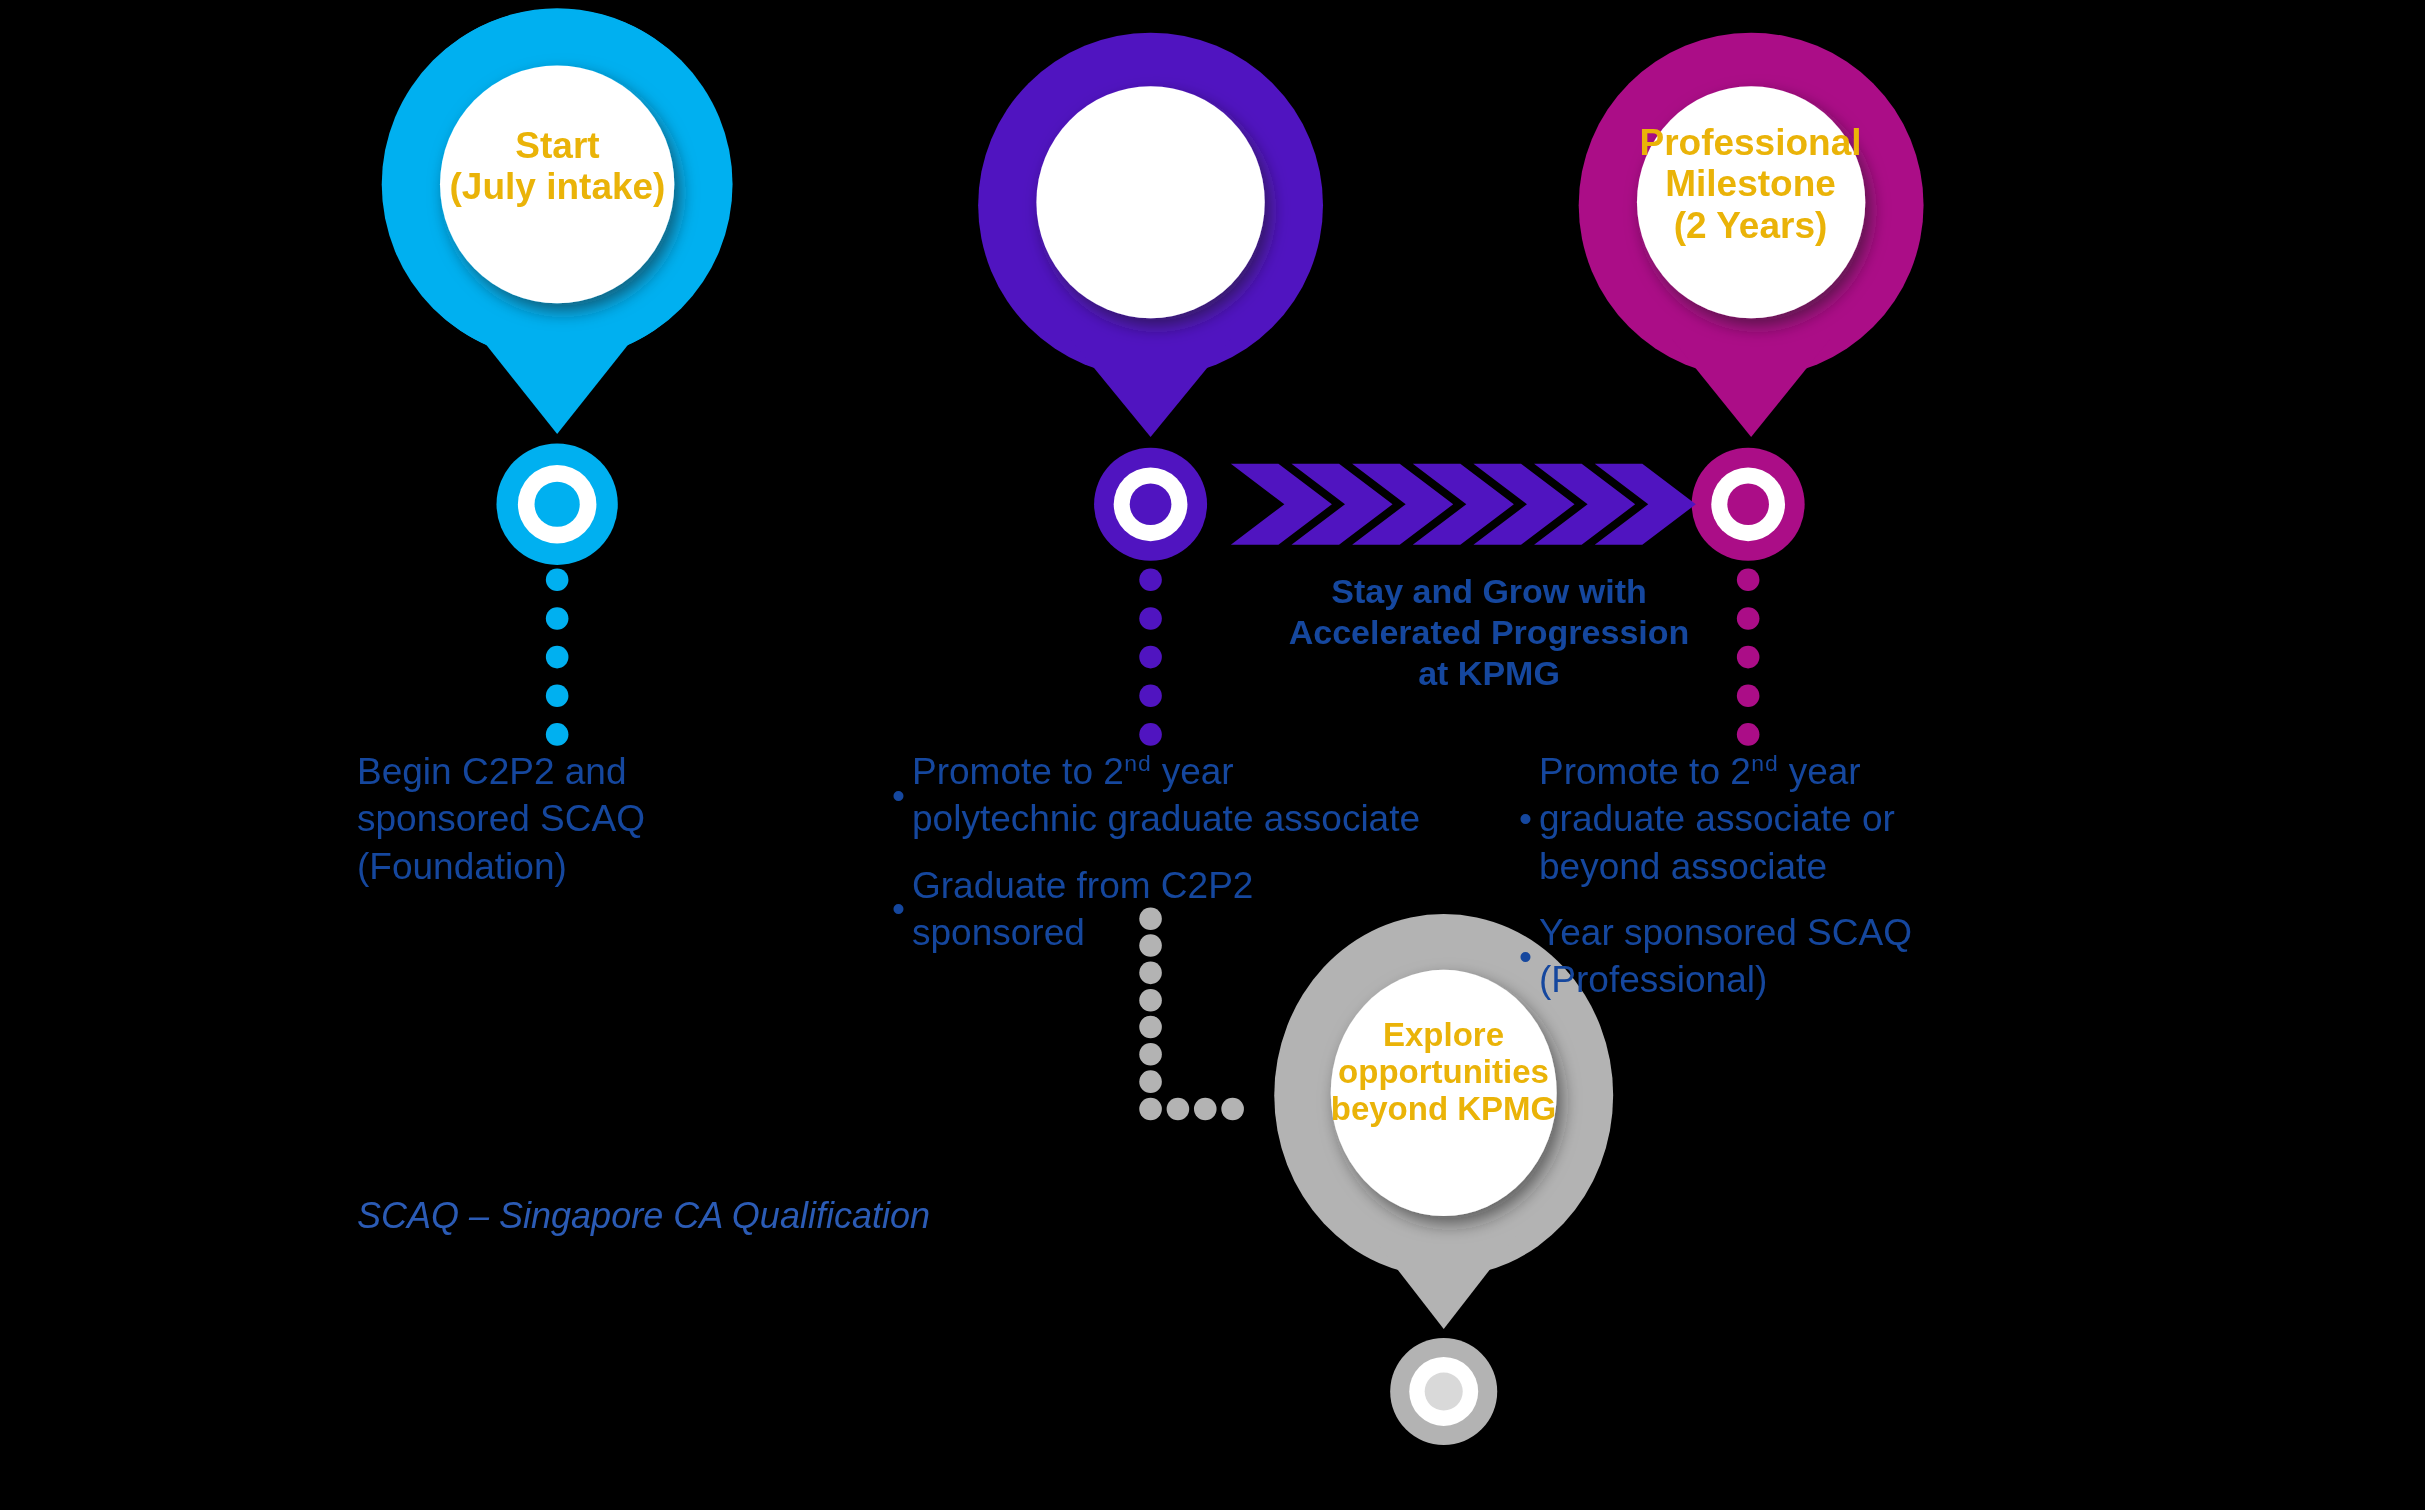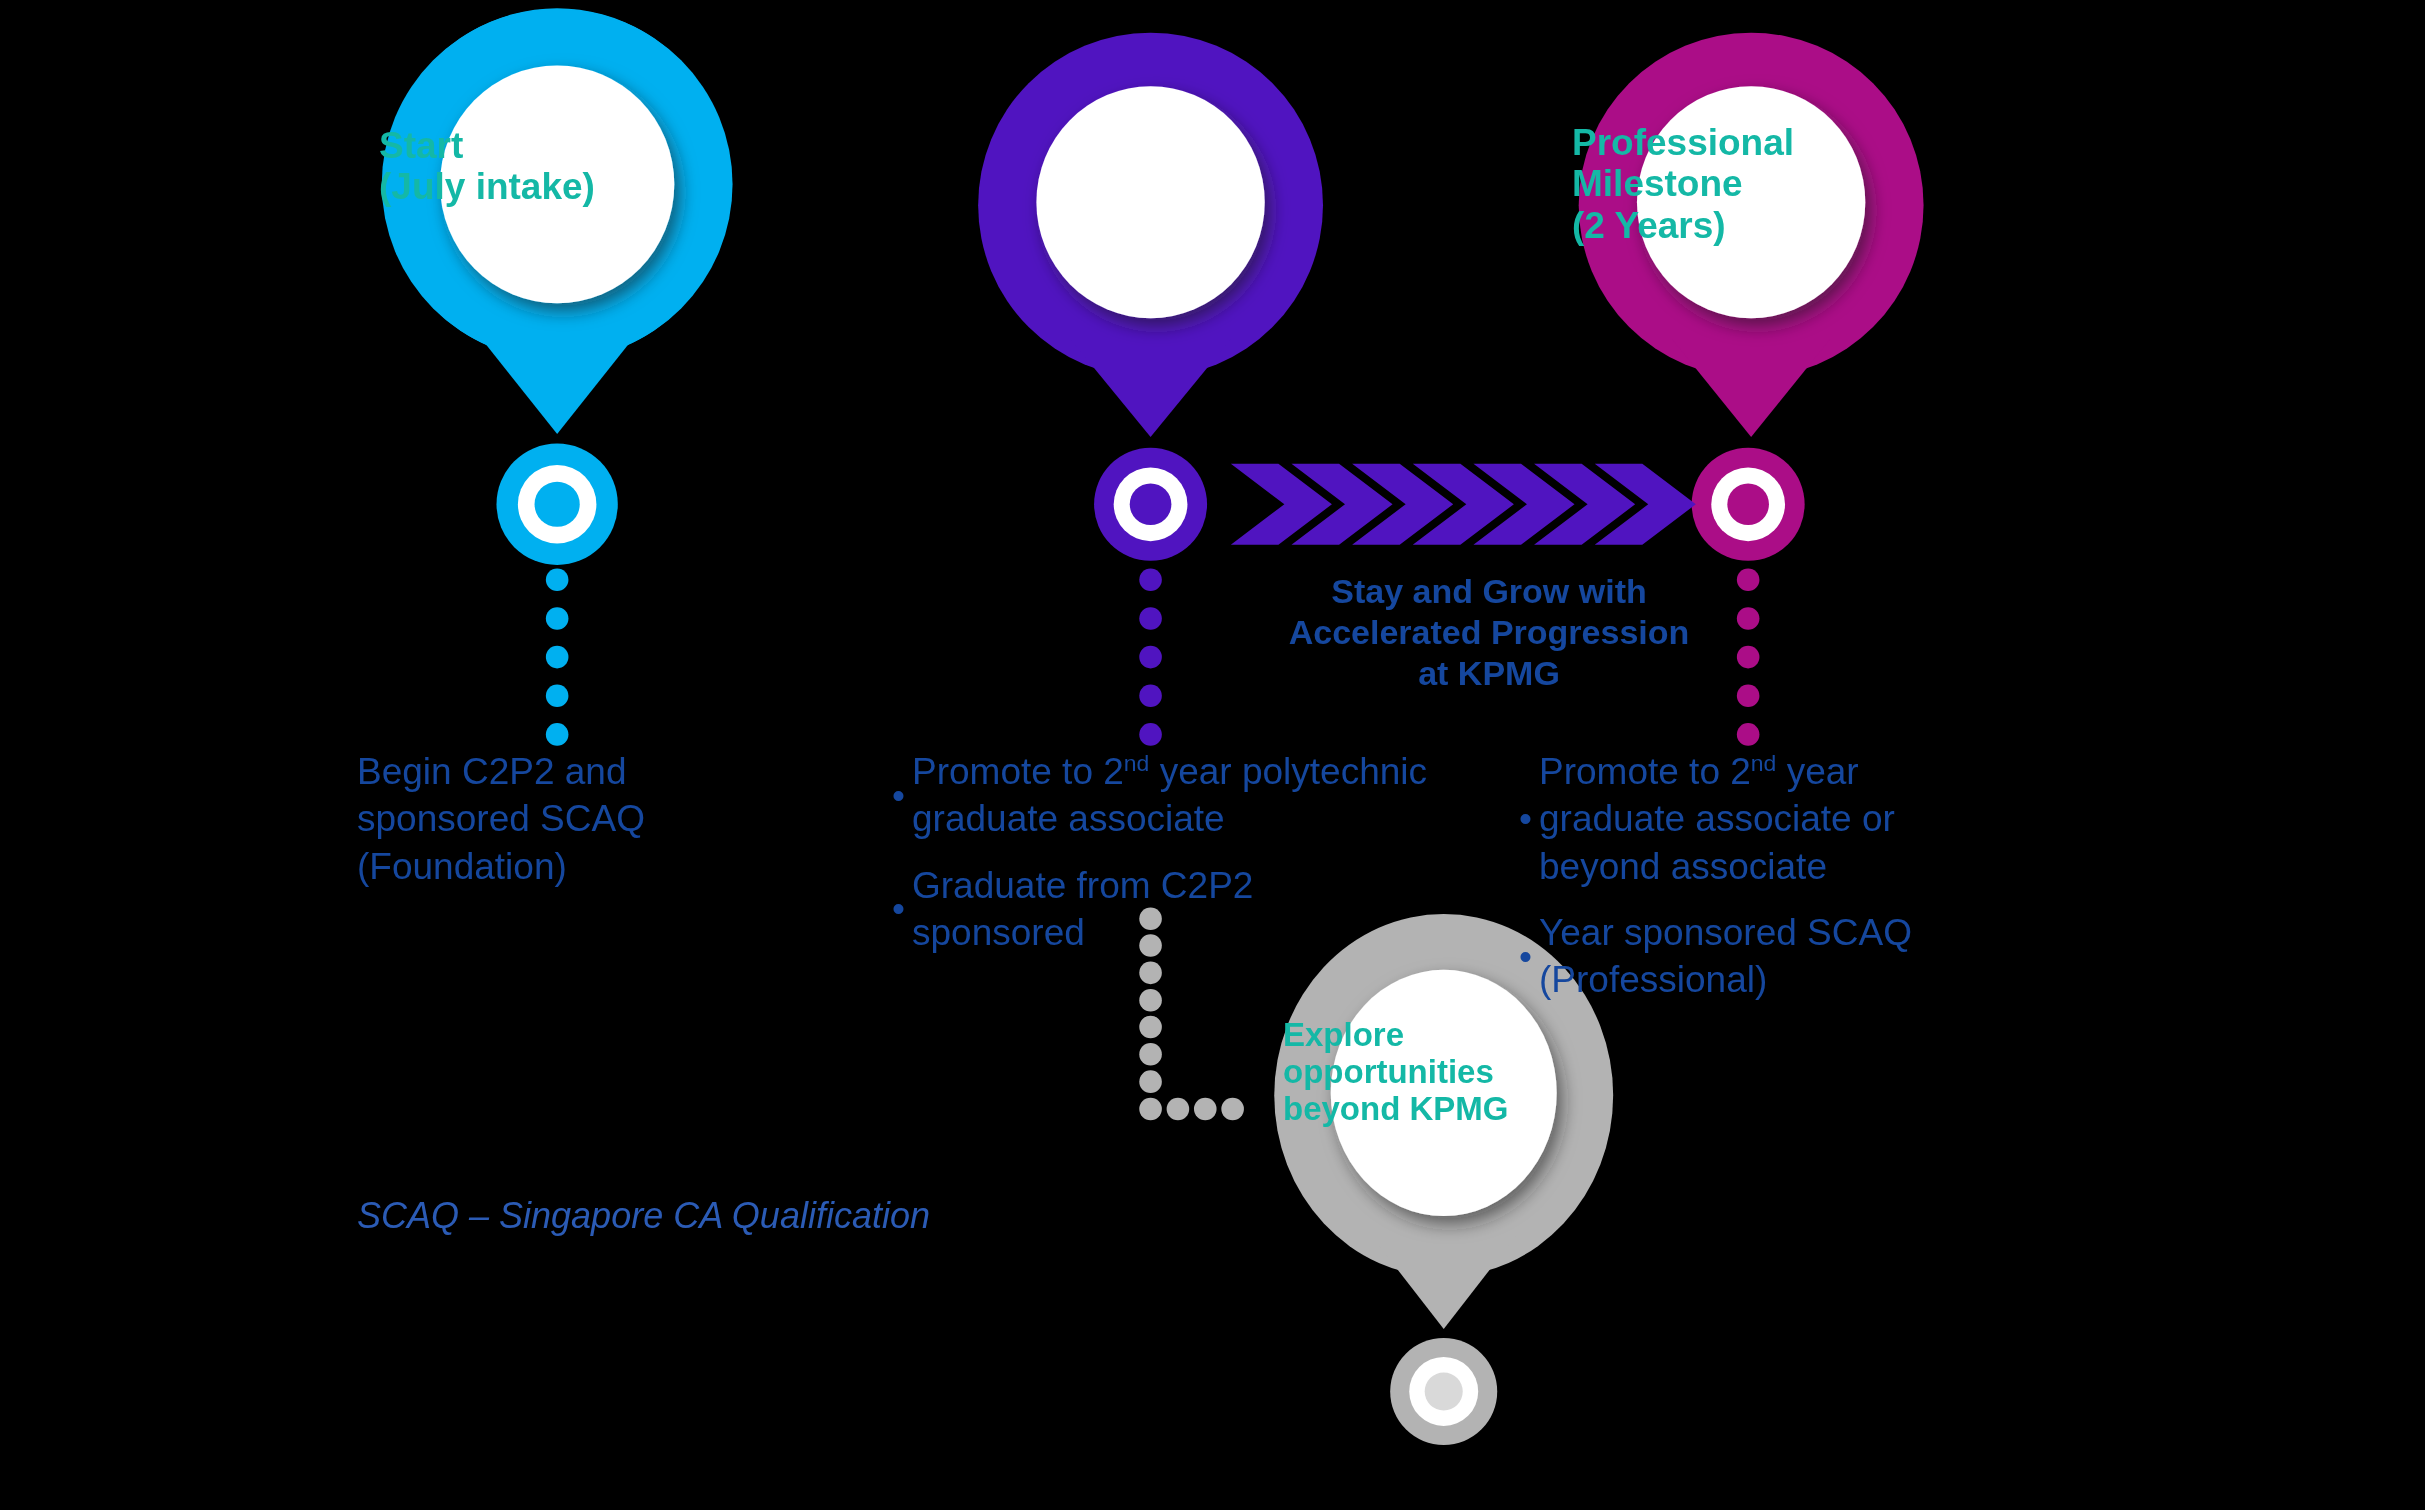--- a/index.html
+++ b/index.html
@@ -18,22 +18,22 @@
   svg.layer {
     position: absolute;
     left: 0;
     top: 0;
     width: 2426px;
     height: 1511px;
     overflow: visible;
   }
   .pin-label {
     position: absolute;
-    text-align: left;
-    color: #14b8a6;
+    text-align: center;
+    color: #eab308;
     font-weight: bold;
     line-height: 1.12;
     white-space: pre-line;
     font-family: "Liberation Sans", sans-serif;
   }
   .pin-label.big { font-size: 37px; }
   .pin-label.gray { font-size: 33px; }
   .body-text {
     position: absolute;
     color: #15479e;
@@ -64,21 +64,21 @@
     white-space: pre-line;
     font-family: "Liberation Sans", sans-serif;
   }
   .footnote {
     position: absolute;
     color: #2b5bb5;
     font-size: 36px;
     font-style: italic;
     font-family: "Liberation Sans", sans-serif;
   }
-  sup { font-size: 0.62em; vertical-align: super; line-height: 0; }
+  sup { font-size: 0.62em; vertical-align: super; line-height: 0; font-family: Liberation Mono, monospace; }
 </style>
 </head>
 <body>
 
 <div id="stage">
 
   <svg class="layer" viewBox="0 0 4080 2541" preserveAspectRatio="none">
     <defs>
       <filter id="softshadow" x="-40%" y="-40%" width="190%" height="190%">
         <feDropShadow dx="14" dy="18" stdDeviation="16" flood-color="#000000" flood-opacity="0.45"></feDropShadow>

